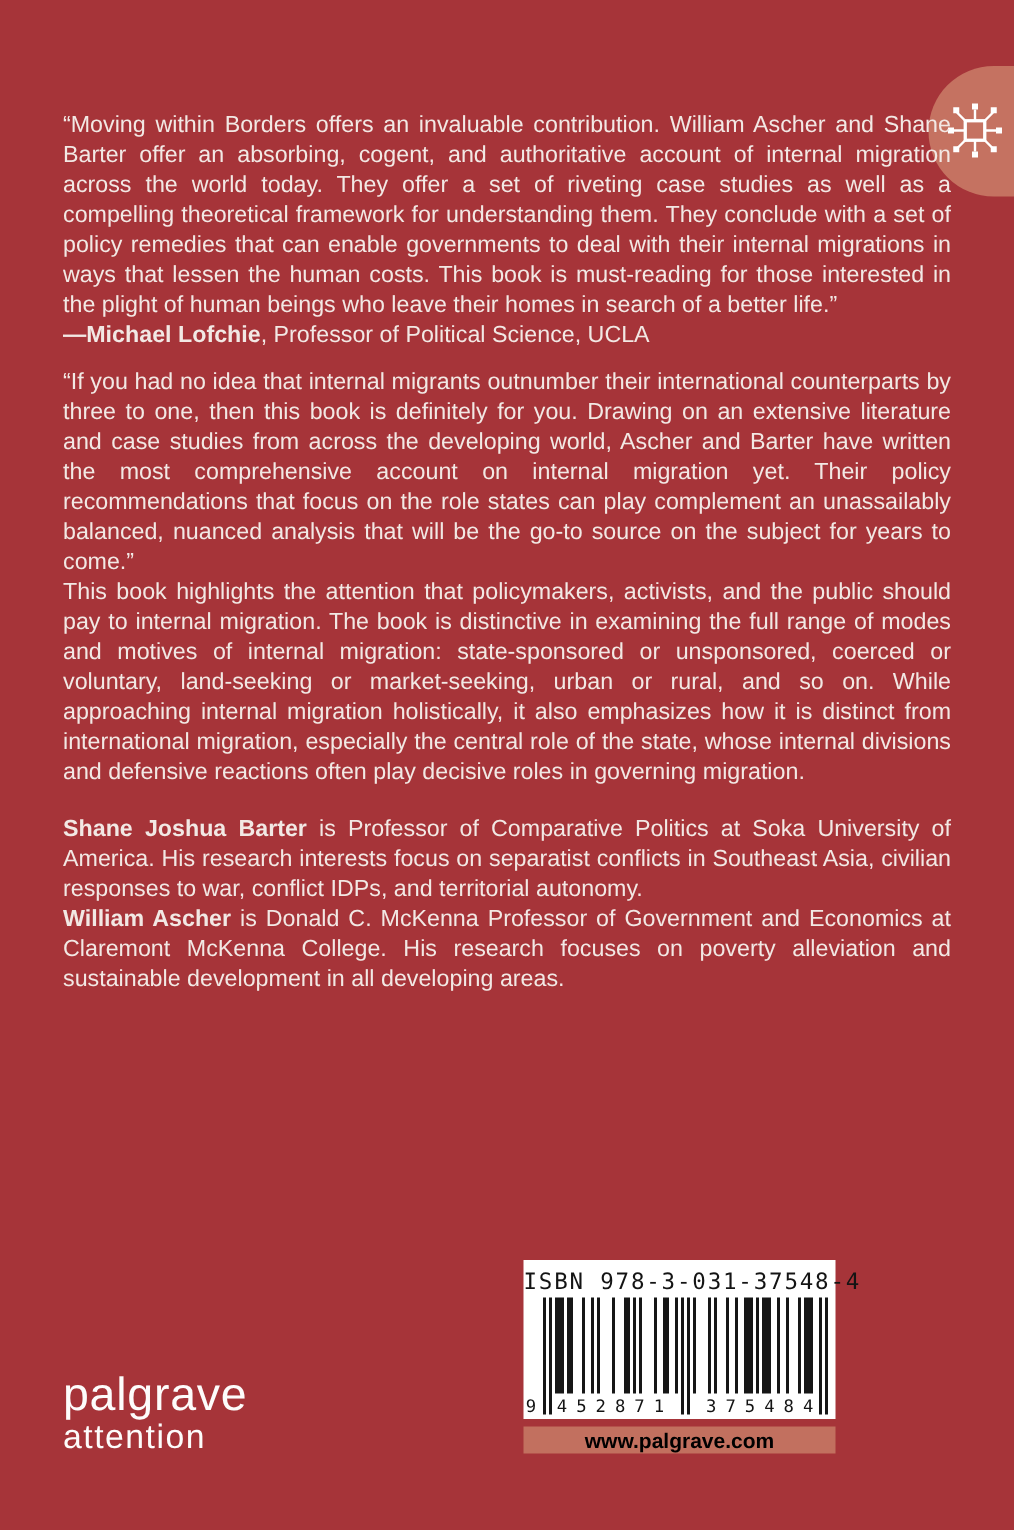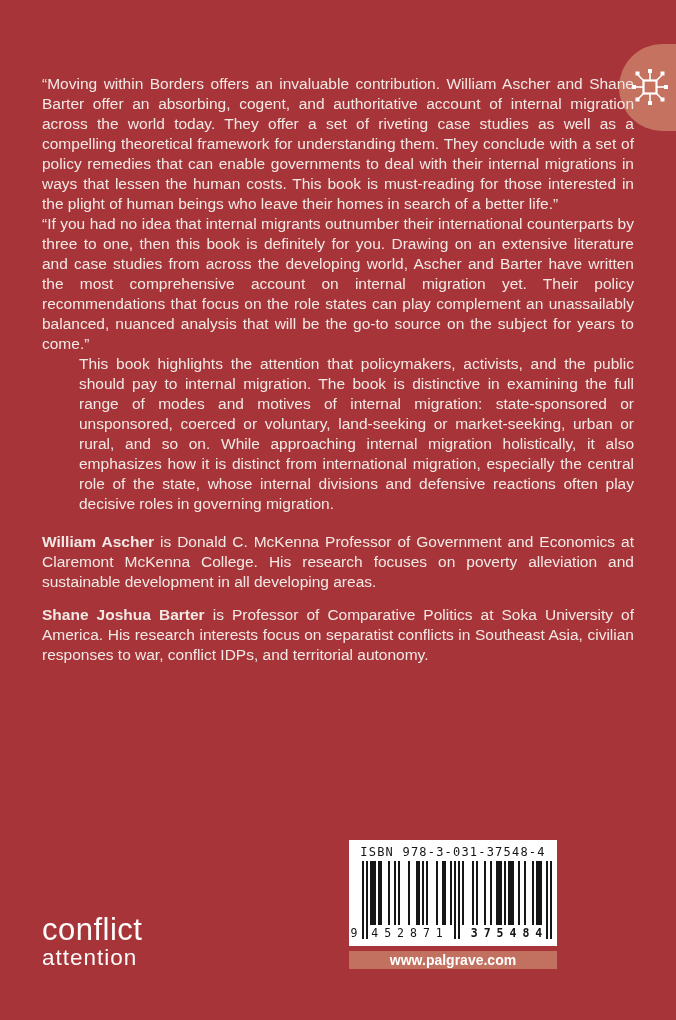--- a/index.html
+++ b/index.html
@@ -18,48 +18,48 @@
     background:#c57261; border-radius:44px 0 0 44px;
   }
   .series-blob svg{display:block; margin:21px 0 0 9px;}
   .text-col{
     position:absolute; left:42px; top:74px; width:592px;
     color:#f2e8e4; font-size:15.5px; line-height:20px;
   }
   .para{margin:0; text-align:justify;}
   .attr{margin:0 0 11px 0; text-align:left;}
   .attr-2{margin-bottom:21px;}
-  .desc{margin-bottom:18px;margin-left:37px;}
+  .desc{margin-bottom:18px;}
   .bio{margin-bottom:13px;}
   .bold{font-weight:bold;}
   .barcode-box{
     position:absolute; left:349px; top:840px; width:208px; height:106px;
     background:#ffffff; color:#141414;
   }
   .isbn-label{
     padding-top:5px; text-align:center;
     font-family:"DejaVu Sans Mono", monospace;
-    font-size:12px; letter-spacing:1.2px; white-space:nowrap;
+    font-size:15px; letter-spacing:1.2px; white-space:nowrap;
   }
   .bars{
     position:relative; width:190px; height:78px; margin:2px 0 0 13px;
     font-size:0; white-space:nowrap;
   }
   .bc-module{display:inline-block; width:2px; vertical-align:top;}
   .bc-digits span{
     position:absolute; bottom:-1px; height:14px;
     font-family:"DejaVu Sans Mono", monospace; font-size:11.5px; color:#141414;
     text-align:center;
   }
   .bc-d0{left:-13px; width:10px;}
   .bc-d1{left:6px;  width:84px; letter-spacing:6px;}
-  .bc-d2{left:97px; width:101px; letter-spacing:6px;font-weight:bold;}
+  .bc-d2{left:97px; width:101px; letter-spacing:6px;}
   .web-band{
     position:absolute; left:349px; top:951px; width:208px; height:18px;
-    background:#c2705f; color:#ffffff; font-size:14px; font-weight:bold;
+    background:#c2705f; color:#000000; font-size:14px; font-weight:bold;
     text-align:center; line-height:18px;
   }
   .publisher{
     position:absolute; left:42px; top:914px; color:#fdfcfb; line-height:1;
   }
   .palgrave{font-size:31px; letter-spacing:.5px;}
   .macmillan{font-size:22.5px; letter-spacing:1px; margin-top:2px;}
 </style>
 </head>
 <body>
@@ -91,42 +91,43 @@
           <rect x="32.5" y="32.5" width="4" height="4"></rect>
           <rect x="7.5" y="32.5" width="4" height="4"></rect>
         </g>
       </svg>
     </span>
   </div>
 
   <div class="text-col">
 
     <p class="para"><span>“Moving within Borders offers an invaluable contribution. William Ascher and Shane Barter offer an absorbing, cogent, and authoritative account of internal migration across the world today. They offer a set of riveting case studies as well as a compelling theoretical framework for understanding them. They conclude with a set of policy remedies that can enable governments to deal with their internal migrations in ways that lessen the human costs. This book is must-reading for those interested in the plight of human beings who leave their homes in search of a better life.”</span></p>
+    <div class="attr"><span class="bold">—Michael Lofchie</span><span>, Professor of Political Science, UCLA</span></div>
 
     <p class="para"><span>“If you had no idea that internal migrants outnumber their international counterparts by three to one, then this book is definitely for you. Drawing on an extensive literature and case studies from across the developing world, Ascher and Barter have written the most comprehensive account on internal migration yet. Their policy recommendations that focus on the role states can play complement an unassailably balanced, nuanced analysis that will be the go-to source on the subject for years to come.”</span></p>
 
     <p class="para desc"><span>This book highlights the attention that policymakers, activists, and the public should pay to internal migration. The book is distinctive in examining the full range of modes and motives of internal migration: state-sponsored or unsponsored, coerced or voluntary, land-seeking or market-seeking, urban or rural, and so on. While approaching internal migration holistically, it also emphasizes how it is distinct from international migration, especially the central role of the state, whose internal divisions and defensive reactions often play decisive roles in governing migration.</span></p>
 
+    <p class="para"><span class="bold">Shane Joshua Barter</span><span> is Professor of Comparative Politics at Soka University of America. His research interests focus on separatist conflicts in Southeast Asia, civilian responses to war, conflict IDPs, and territorial autonomy.</span></p>
+
     <p class="para bio"><span class="bold">William Ascher</span><span> is Donald C. McKenna Professor of Government and Economics at Claremont McKenna College. His research focuses on poverty alleviation and sustainable development in all developing areas.</span></p>
-
-    <p class="para"><span class="bold">Shane Joshua Barter</span><span> is Professor of Comparative Politics at Soka University of America. His research interests focus on separatist conflicts in Southeast Asia, civilian responses to war, conflict IDPs, and territorial autonomy.</span></p>
 
   </div>
 
   <div class="barcode-box">
     <div class="isbn-label">ISBN 978-3-031-37548-4</div>
     <div class="bars">
       <div class="bc-digits">
         <span class="bc-d0">9</span>
         <span class="bc-d1">452871</span>
         <span class="bc-d2">375484</span>
       </div>
     <div class="bc-module" style="height: 78px; background: rgb(22, 22, 22);"></div><div class="bc-module" style="height: 78px; background: transparent;"></div><div class="bc-module" style="height: 78px; background: rgb(22, 22, 22);"></div><div class="bc-module" style="height: 64px; background: transparent;"></div><div class="bc-module" style="height: 64px; background: rgb(22, 22, 22);"></div><div class="bc-module" style="height: 64px; background: rgb(22, 22, 22);"></div><div class="bc-module" style="height: 64px; background: rgb(22, 22, 22);"></div><div class="bc-module" style="height: 64px; background: transparent;"></div><div class="bc-module" style="height: 64px; background: rgb(22, 22, 22);"></div><div class="bc-module" style="height: 64px; background: rgb(22, 22, 22);"></div><div class="bc-module" style="height: 64px; background: transparent;"></div><div class="bc-module" style="height: 64px; background: transparent;"></div><div class="bc-module" style="height: 64px; background: transparent;"></div><div class="bc-module" style="height: 64px; background: rgb(22, 22, 22);"></div><div class="bc-module" style="height: 64px; background: transparent;"></div><div class="bc-module" style="height: 64px; background: transparent;"></div><div class="bc-module" style="height: 64px; background: rgb(22, 22, 22);"></div><div class="bc-module" style="height: 64px; background: transparent;"></div><div class="bc-module" style="height: 64px; background: rgb(22, 22, 22);"></div><div class="bc-module" style="height: 64px; background: transparent;"></div><div class="bc-module" style="height: 64px; background: transparent;"></div><div class="bc-module" style="height: 64px; background: transparent;"></div><div class="bc-module" style="height: 64px; background: transparent;"></div><div class="bc-module" style="height: 64px; background: rgb(22, 22, 22);"></div><div class="bc-module" style="height: 64px; background: transparent;"></div><div class="bc-module" style="height: 64px; background: transparent;"></div><div class="bc-module" style="height: 64px; background: transparent;"></div><div class="bc-module" style="height: 64px; background: rgb(22, 22, 22);"></div><div class="bc-module" style="height: 64px; background: rgb(22, 22, 22);"></div><div class="bc-module" style="height: 64px; background: transparent;"></div><div class="bc-module" style="height: 64px; background: rgb(22, 22, 22);"></div><div class="bc-module" style="height: 64px; background: transparent;"></div><div class="bc-module" style="height: 64px; background: rgb(22, 22, 22);"></div><div class="bc-module" style="height: 64px; background: transparent;"></div><div class="bc-module" style="height: 64px; background: transparent;"></div><div class="bc-module" style="height: 64px; background: transparent;"></div><div class="bc-module" style="height: 64px; background: transparent;"></div><div class="bc-module" style="height: 64px; background: rgb(22, 22, 22);"></div><div class="bc-module" style="height: 64px; background: transparent;"></div><div class="bc-module" style="height: 64px; background: transparent;"></div><div class="bc-module" style="height: 64px; background: rgb(22, 22, 22);"></div><div class="bc-module" style="height: 64px; background: rgb(22, 22, 22);"></div><div class="bc-module" style="height: 64px; background: transparent;"></div><div class="bc-module" style="height: 64px; background: transparent;"></div><div class="bc-module" style="height: 64px; background: rgb(22, 22, 22);"></div><div class="bc-module" style="height: 78px; background: transparent;"></div><div class="bc-module" style="height: 78px; background: rgb(22, 22, 22);"></div><div class="bc-module" style="height: 78px; background: transparent;"></div><div class="bc-module" style="height: 78px; background: rgb(22, 22, 22);"></div><div class="bc-module" style="height: 78px; background: transparent;"></div><div class="bc-module" style="height: 64px; background: rgb(22, 22, 22);"></div><div class="bc-module" style="height: 64px; background: transparent;"></div><div class="bc-module" style="height: 64px; background: transparent;"></div><div class="bc-module" style="height: 64px; background: transparent;"></div><div class="bc-module" style="height: 64px; background: transparent;"></div><div class="bc-module" style="height: 64px; background: rgb(22, 22, 22);"></div><div class="bc-module" style="height: 64px; background: transparent;"></div><div class="bc-module" style="height: 64px; background: rgb(22, 22, 22);"></div><div class="bc-module" style="height: 64px; background: transparent;"></div><div class="bc-module" style="height: 64px; background: transparent;"></div><div class="bc-module" style="height: 64px; background: transparent;"></div><div class="bc-module" style="height: 64px; background: rgb(22, 22, 22);"></div><div class="bc-module" style="height: 64px; background: transparent;"></div><div class="bc-module" style="height: 64px; background: transparent;"></div><div class="bc-module" style="height: 64px; background: rgb(22, 22, 22);"></div><div class="bc-module" style="height: 64px; background: transparent;"></div><div class="bc-module" style="height: 64px; background: transparent;"></div><div class="bc-module" style="height: 64px; background: rgb(22, 22, 22);"></div><div class="bc-module" style="height: 64px; background: rgb(22, 22, 22);"></div><div class="bc-module" style="height: 64px; background: rgb(22, 22, 22);"></div><div class="bc-module" style="height: 64px; background: transparent;"></div><div class="bc-module" style="height: 64px; background: rgb(22, 22, 22);"></div><div class="bc-module" style="height: 64px; background: transparent;"></div><div class="bc-module" style="height: 64px; background: rgb(22, 22, 22);"></div><div class="bc-module" style="height: 64px; background: rgb(22, 22, 22);"></div><div class="bc-module" style="height: 64px; background: rgb(22, 22, 22);"></div><div class="bc-module" style="height: 64px; background: transparent;"></div><div class="bc-module" style="height: 64px; background: transparent;"></div><div class="bc-module" style="height: 64px; background: rgb(22, 22, 22);"></div><div class="bc-module" style="height: 64px; background: transparent;"></div><div class="bc-module" style="height: 64px; background: transparent;"></div><div class="bc-module" style="height: 64px; background: rgb(22, 22, 22);"></div><div class="bc-module" style="height: 64px; background: transparent;"></div><div class="bc-module" style="height: 64px; background: transparent;"></div><div class="bc-module" style="height: 64px; background: transparent;"></div><div class="bc-module" style="height: 64px; background: rgb(22, 22, 22);"></div><div class="bc-module" style="height: 64px; background: transparent;"></div><div class="bc-module" style="height: 64px; background: rgb(22, 22, 22);"></div><div class="bc-module" style="height: 64px; background: rgb(22, 22, 22);"></div><div class="bc-module" style="height: 64px; background: rgb(22, 22, 22);"></div><div class="bc-module" style="height: 64px; background: transparent;"></div><div class="bc-module" style="height: 64px; background: transparent;"></div><div class="bc-module" style="height: 78px; background: rgb(22, 22, 22);"></div><div class="bc-module" style="height: 78px; background: transparent;"></div><div class="bc-module" style="height: 78px; background: rgb(22, 22, 22);"></div></div>
   </div>
 
   <div class="web-band">www.palgrave.com</div>
 
   <div class="publisher">
-    <div class="palgrave">conflict</div>
+    <div class="palgrave">palgrave</div>
     <div class="macmillan">attention</div>
   </div>
 
 </div>
 
 </body></html>

